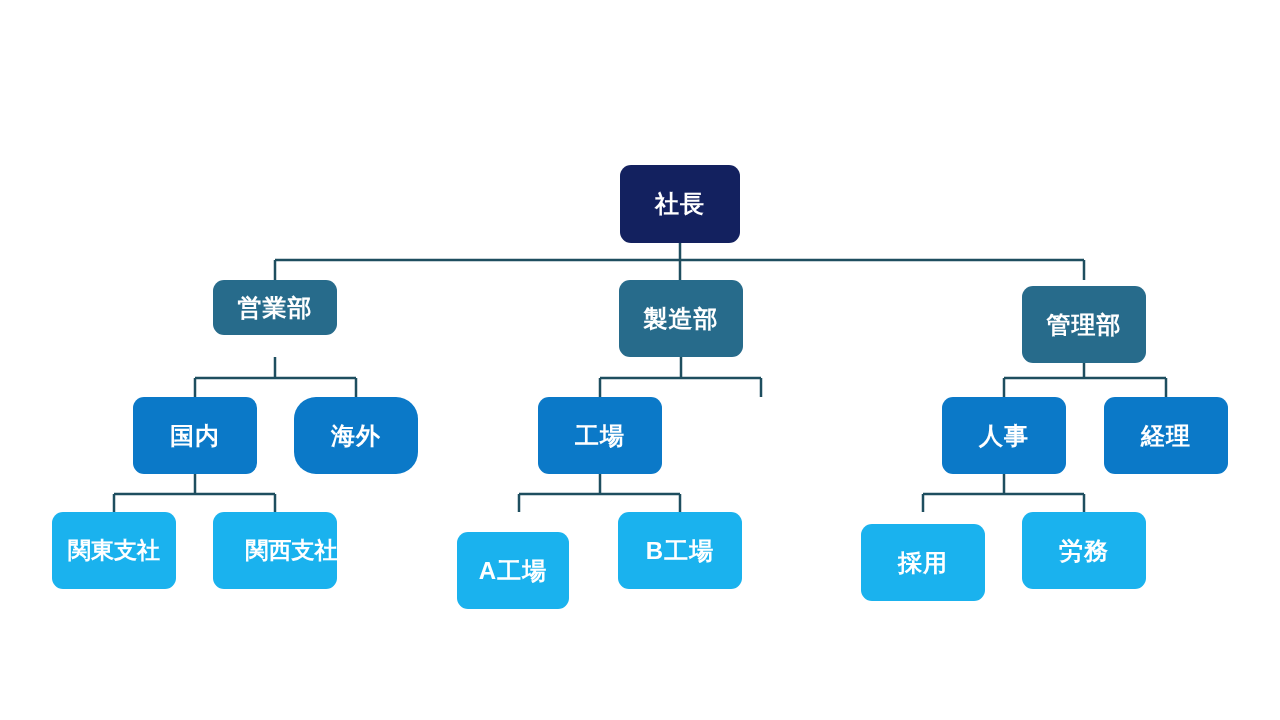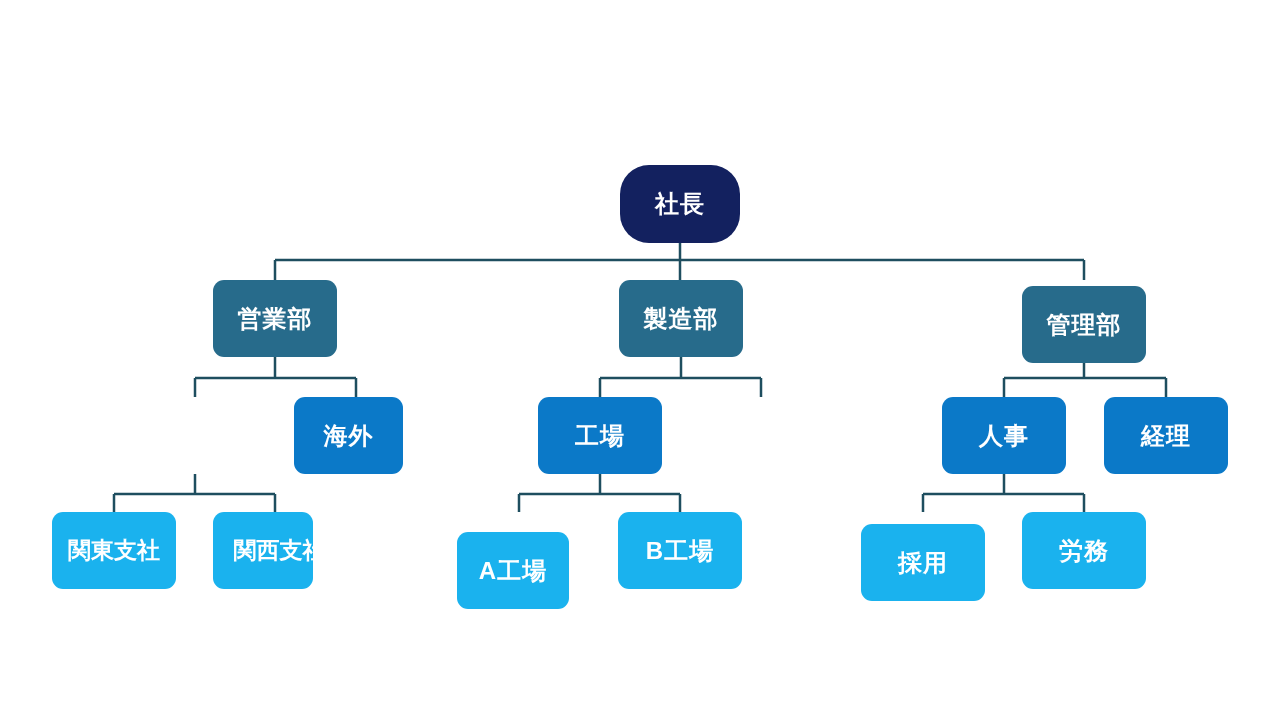--- a/index.html
+++ b/index.html
@@ -44,21 +44,21 @@
     justify-content: center;
     border-radius: 11px;
     color: var(--text);
     font-weight: bold;
     font-size: 24px;
     letter-spacing: 1px;
     white-space: nowrap;
     box-sizing: border-box;
   }
   .node.small-text { font-size: 23px; letter-spacing: 0; }
-  .l1 { background: var(--level1); border-radius: 29px; }
+  .l1 { background: var(--level1); }
   .l2 { background: var(--level2); }
   .l3 { background: var(--level3); }
   .l4 { background: var(--level4); }
 </style>
 </head>
 <body>
 
 <div class="canvas">
 
   <svg class="connectors" width="1280" height="720" viewBox="0 0 1280 720" aria-hidden="true">
@@ -70,29 +70,30 @@
       M681 357 V378 M600 378 H761 M600 378 V397 M761 378 V397
       M1084 357 V378 M1004 378 H1166 M1004 378 V397 M1166 378 V397
       M195 474 V494 M114 494 H275 M114 494 V512 M275 494 V512
       M600 474 V494 M519 494 H680 M519 494 V512 M680 494 V512
       M1004 474 V494 M923 494 H1084 M923 494 V512 M1084 494 V512
     "></path>
   </svg>
 
   <div class="node l1" style="left:620px; top:165px; width:120px; height:78px;">社長</div>
 
-  <div class="node l2" style="left:213px; top:280px; width:124px; height:77px;">営業部</div>
+  <div class="node l2" style="left:213px; top:280px; width:124px; height:55px;">営業部</div>
   <div class="node l2" style="left:619px; top:280px; width:124px; height:77px;">製造部</div>
   <div class="node l2" style="left:1022px; top:286px; width:124px; height:77px;">管理部</div>
 
-  <div class="node l3" style="left:294px; top:397px; width:109px; height:77px;">海外</div>
+  <div class="node l3" style="left:133px; top:397px; width:124px; height:77px;">国内</div>
+  <div class="node l3" style="left:294px; top:397px; width:124px; height:77px;border-radius:22px;">海外</div>
   <div class="node l3" style="left:538px; top:397px; width:124px; height:77px;">工場</div>
   <div class="node l3" style="left:942px; top:397px; width:124px; height:77px;">人事</div>
   <div class="node l3" style="left:1104px; top:397px; width:124px; height:77px;">経理</div>
 
   <div class="node l4 small-text" style="left:52px; top:512px; width:124px; height:77px;">関東支社</div>
-  <div class="node l4 small-text" style="left:213px; top:512px; width:100px; height:77px;padding-left:33px;">関西支社</div>
+  <div class="node l4 small-text" style="left:213px; top:512px; width:124px; height:77px;padding-left:33px;">関西支社</div>
   <div class="node l4" style="left:457px; top:532px; width:112px; height:77px;">A工場</div>
   <div class="node l4" style="left:618px; top:512px; width:124px; height:77px;">B工場</div>
   <div class="node l4" style="left:861px; top:512px; width:124px; height:77px;margin-top:12px;">採用</div>
   <div class="node l4" style="left:1022px; top:512px; width:124px; height:77px;">労務</div>
 
 </div>
 
 </body></html>

